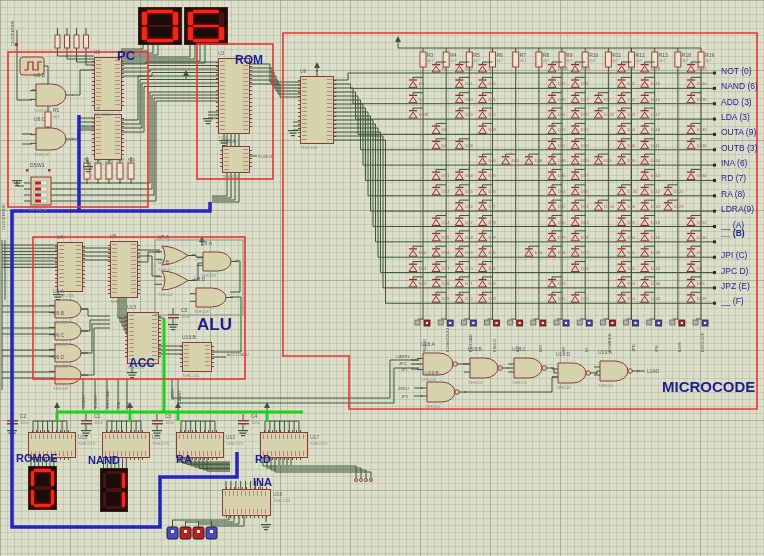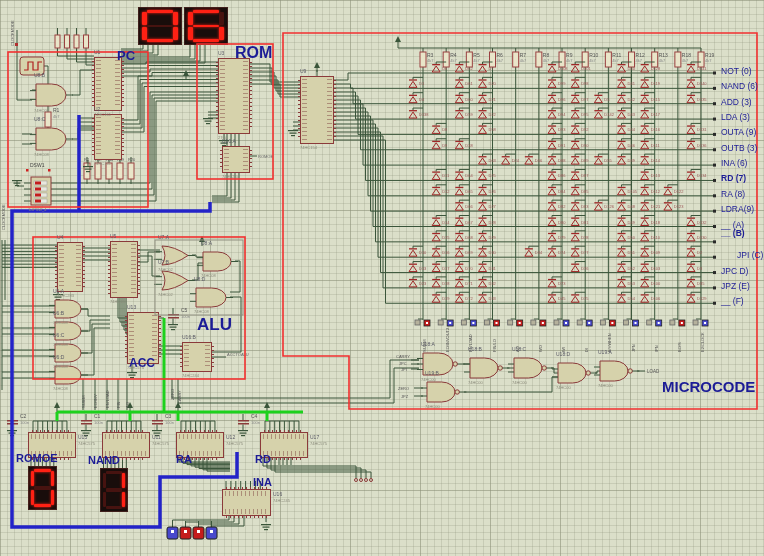--- a/index.html
+++ b/index.html
@@ -1728,42 +1728,42 @@
     </div>
   <svg id="overlay" class="layer" viewBox="0 0 764 556">
       <rect class="rbx" x="8" y="52" width="140" height="155"></rect>
       <rect class="rbx" x="197" y="44" width="76" height="135"></rect>
       <rect class="rbx" x="33" y="237" width="212" height="142"></rect>
       <rect class="gbx" x="155" y="240" width="88" height="75"></rect>
       <path class="rbx" d="M283,33 H757 V409 H349 V356 H283 Z"></path>
     </svg>
   <div id="labels" class="layer">
     <div class="sec" style="left:117px;top:49px;font-size:13px">PC</div>
-    <div class="sec" style="left:235px;top:45px;font-size:16px">ROM</div>
+    <div class="sec" style="left:235px;top:54px;font-size:12px">ROM</div>
     <div class="sec" style="left:197px;top:316px;font-size:17px">ALU</div>
     <div class="sec" style="left:129px;top:357px;font-size:12px">ACC</div>
     <div class="sec" style="left:662px;top:379px;font-size:15px">MICROCODE</div>
     <div class="sec" style="left:16px;top:453px;font-size:11px">ROMOE</div>
     <div class="sec" style="left:88px;top:455px;font-size:11px">NAND</div>
     <div class="sec" style="left:176px;top:454px;font-size:11px">RA</div>
     <div class="sec" style="left:255px;top:454px;font-size:11px">RD</div>
     <div class="sec" style="left:253px;top:477px;font-size:11px">INA</div>
   <div class="rl" style="left: 721px; top: 67px;">NOT (0)</div>
       <div class="rl" style="left: 721px; top: 82.35px;">NAND (6)</div>
       <div class="rl" style="left: 721px; top: 97.7px;">ADD (3)</div>
       <div class="rl" style="left: 721px; top: 113.05px;">LDA (3)</div>
       <div class="rl" style="left: 721px; top: 128.4px;">OUTA (9)</div>
       <div class="rl" style="left: 721px; top: 143.75px;">OUTB (3)</div>
       <div class="rl" style="left: 721px; top: 159.1px;">INA (6)</div>
-      <div class="rl" style="left: 721px; top: 174.45px; font-weight: bold;">RD (7)</div>
+      <div class="rl" style="left: 721px; top: 174.45px;">RD (7)</div>
       <div class="rl" style="left: 721px; top: 189.8px;">RA (8)</div>
       <div class="rl" style="left: 721px; top: 205.15px;">LDRA(9)</div>
       <div class="rl" style="left: 721px; top: 220.5px;">__ (A)</div>
       <div class="rl" style="left: 721px; top: 229px; font-weight: bold;">__ (B)</div>
-      <div class="rl" style="left: 721px; top: 251.2px; padding-left: 16px;">JPI (C)</div>
+      <div class="rl" style="left: 721px; top: 251.2px;">JPI (C)</div>
       <div class="rl" style="left: 721px; top: 266.55px;">JPC D)</div>
       <div class="rl" style="left: 721px; top: 281.9px;">JPZ (E)</div>
       <div class="rl" style="left: 721px; top: 297.25px;">__ (F)</div>
       <div class="ref" style="left: 94px; top: 50px;">U1</div>
       <div class="prt" style="left: 94px; top: 113px;">74HC161</div>
       <div class="ref" style="left: 94px; top: 107px;">U2</div>
       <div class="prt" style="left: 94px; top: 162px;">74HC161</div>
       <div class="ref" style="left: 218px; top: 51px;">U3</div>
       <div class="prt" style="left: 218px; top: 136px;">2764</div>
       <div class="ref" style="left: 222px; top: 139px;">U10:A</div>

